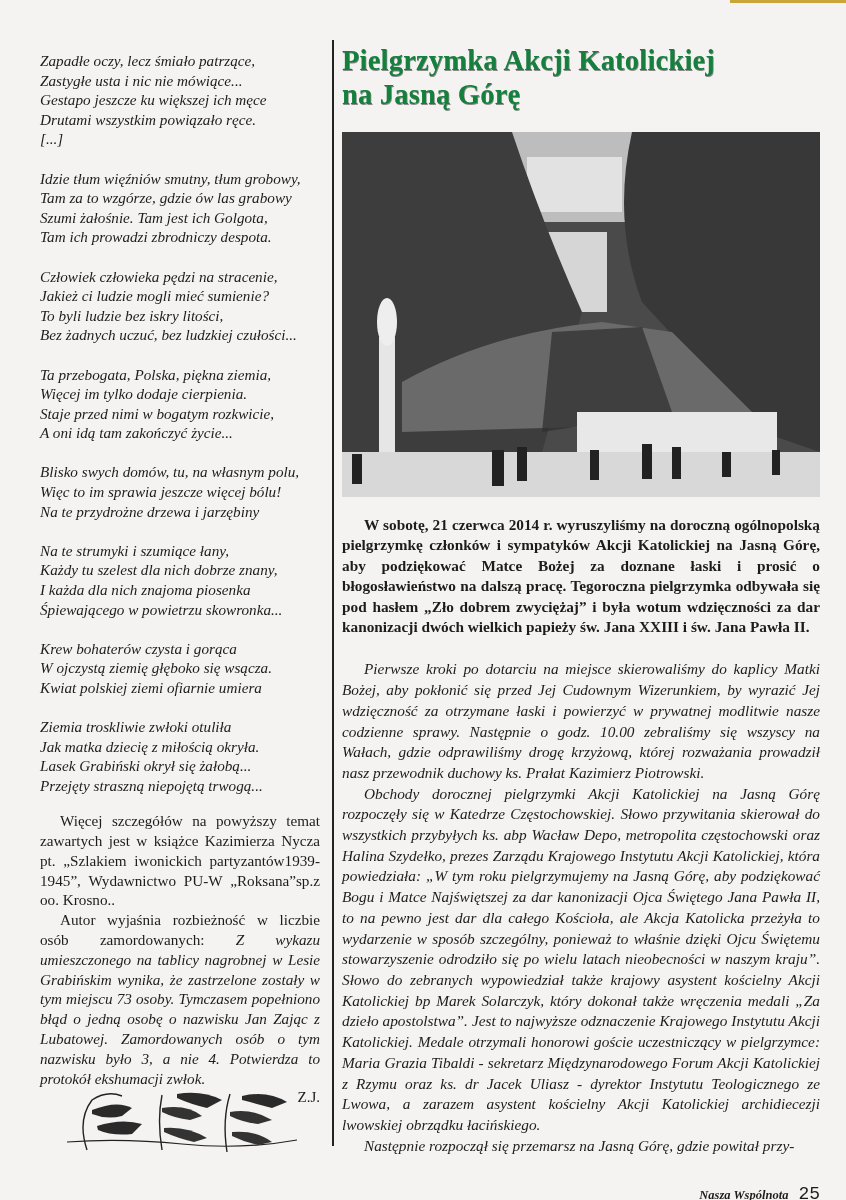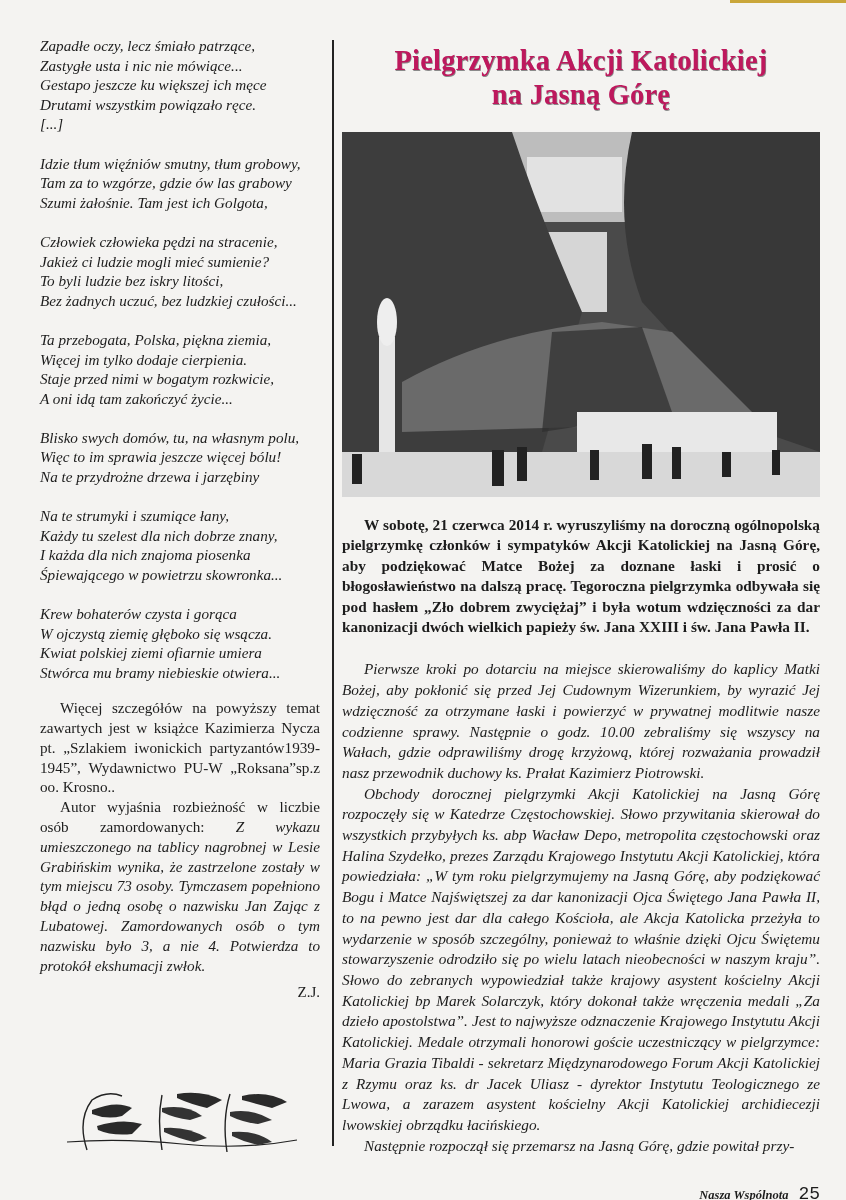--- a/index.html
+++ b/index.html
@@ -6,35 +6,35 @@
   body {
     width: 846px; height: 1200px; position: relative; overflow: hidden;
     background: #f4f3f1;
     font-family: "Liberation Serif", "DejaVu Serif", serif;
     color: #1c1c1c;
   }
   .top-strip { position: absolute; left: 730px; top: 0; width: 116px; height: 3px; background: #c9a63a; }
   .divider { position: absolute; left: 332px; top: 40px; width: 2px; height: 1106px; background: #222; }
 
   
-  .left-col { position: absolute; left: 40px; top: 36px; width: 280px; }
+  .left-col { position: absolute; left: 40px; top: 51px; width: 280px; }
   .poem { font-style: italic; font-size: 15.2px; line-height: 19.6px; }
   .stanza { margin: 0 0 19.6px 0; }
   .stanza .line { display: block; white-space: nowrap; }
   .prose { font-size: 15.2px; line-height: 19.8px; text-align: justify; margin-top: -4px; }
   .prose p { margin: 0; text-indent: 20px; }
   .prose .it { font-style: italic; }
-  .sig { text-align: right; font-size: 15px; line-height: 19px; margin-top: 8px; }
+  .sig { text-align: right; font-size: 15px; line-height: 19px; margin-top: 0; }
   .ornament { position: absolute; left: 62px; top: 1090px; width: 240px; height: 66px; }
 
   
   .right-col { position: absolute; left: 342px; top: 44px; width: 478px; }
   .title {
-    text-align: center; font-family: "Liberation Serif", serif; font-weight: bold;
-    font-size: 28.5px; line-height: 34px; color: #be185d; letter-spacing: 0.2px;
+    font-family: "Liberation Serif", serif; font-weight: bold;
+    font-size: 28.5px; line-height: 34px; color: #15803d; letter-spacing: 0.2px;
     text-shadow: 0.6px 0.6px 0 #8a8a8a; margin: 0;
   }
   .photo {
     position: relative; margin-top: 20px; width: 478px; height: 365px;
     background: #5b5b5b; overflow: hidden;
   }
   .lead {
     margin-top: 18px; font-weight: bold; font-size: 15.3px; line-height: 20.4px; text-align: justify;
     text-indent: 22px;
   }
@@ -57,20 +57,21 @@
       <span class="line">Zapadłe oczy, lecz śmiało patrzące,</span>
       <span class="line">Zastygłe usta i nic nie mówiące...</span>
       <span class="line">Gestapo jeszcze ku większej ich męce</span>
       <span class="line">Drutami wszystkim powiązało ręce.</span>
       <span class="line">[...]</span>
     </div>
     <div class="stanza">
       <span class="line">Idzie tłum więźniów smutny, tłum grobowy,</span>
       <span class="line">Tam za to wzgórze, gdzie ów las grabowy</span>
       <span class="line">Szumi żałośnie. Tam jest ich Golgota,</span>
+      <span class="line">Tam ich prowadzi zbrodniczy despota.</span>
     </div>
     <div class="stanza">
       <span class="line">Człowiek człowieka pędzi na stracenie,</span>
       <span class="line">Jakież ci ludzie mogli mieć sumienie?</span>
       <span class="line">To byli ludzie bez iskry litości,</span>
       <span class="line">Bez żadnych uczuć, bez ludzkiej czułości...</span>
     </div>
     <div class="stanza">
       <span class="line">Ta przebogata, Polska, piękna ziemia,</span>
       <span class="line">Więcej im tylko dodaje cierpienia.</span>
@@ -85,21 +86,26 @@
     <div class="stanza">
       <span class="line">Na te strumyki i szumiące łany,</span>
       <span class="line">Każdy tu szelest dla nich dobrze znany,</span>
       <span class="line">I każda dla nich znajoma piosenka</span>
       <span class="line">Śpiewającego w powietrzu skowronka...</span>
     </div>
     <div class="stanza">
       <span class="line">Krew bohaterów czysta i gorąca</span>
       <span class="line">W ojczystą ziemię głęboko się wsącza.</span>
       <span class="line">Kwiat polskiej ziemi ofiarnie umiera</span>
-      <span class="line">Stwórca mu bramy niebieskie otwiera...</span>
+    </div>
+    <div class="stanza">
+      <span class="line">Ziemia troskliwie zwłoki otuliła</span>
+      <span class="line">Jak matka dziecię z miłością okryła.</span>
+      <span class="line">Lasek Grabiński okrył się żałobą...</span>
+      <span class="line">Przejęty straszną niepojętą trwogą...</span>
     </div>
   </div>
 
   <div class="prose">
     <p>Więcej szczegółów na powyższy temat zawartych jest w książce Kazimierza Nycza pt. „Szlakiem iwonickich partyzantów1939-1945”, Wydawnictwo PU-W „Roksana”sp.z oo. Krosno..</p>
     <p><span>Autor wyjaśnia rozbieżność  w liczbie osób zamordowanych: </span><span class="it">Z wykazu umieszczonego na tablicy nagrobnej w Lesie Grabińskim wynika, że zastrzelone zostały w tym miejscu 73 osoby. Tymczasem popełniono błąd o jedną osobę o nazwisku Jan Zając z Lubatowej. Zamordowanych osób o tym nazwisku było 3, a nie 4. Potwierdza to protokół ekshumacji zwłok.</span></p>
     <div class="sig">Z.J.</div>
   </div>
 </div>
 

